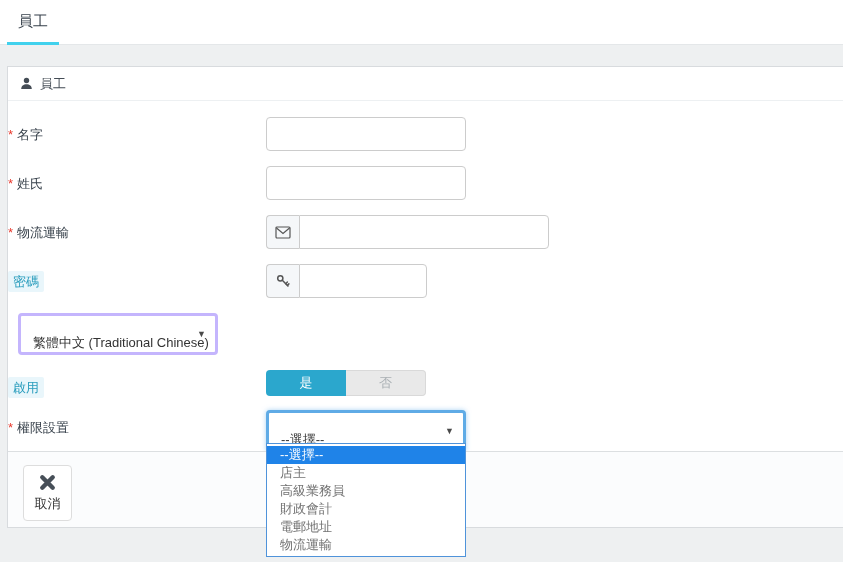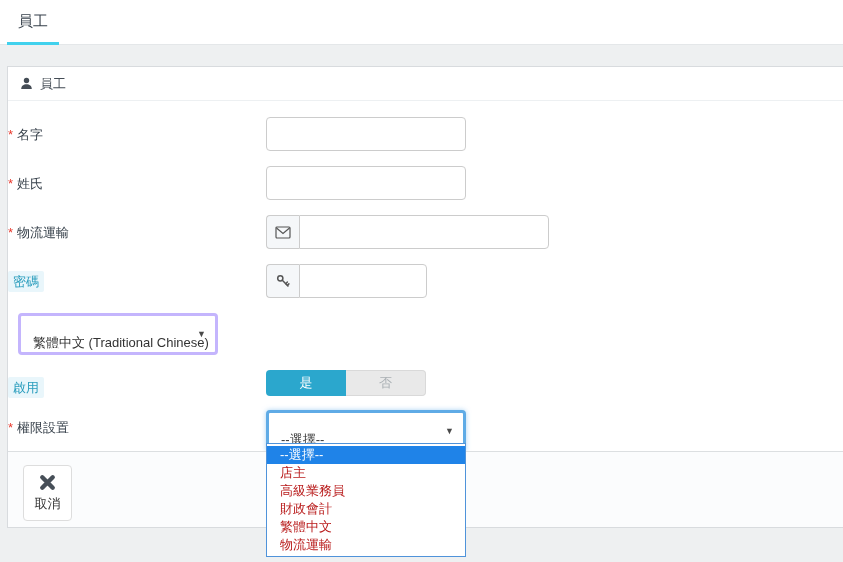--- a/index.html
+++ b/index.html
@@ -95,21 +95,21 @@
     background:#e9e9e9; color:#aab0b4;
     border:1px solid #d9d9d9; border-left:none; border-radius:0 4px 4px 0;
   }
   
   .dropdown-list {
     position:absolute; top:33px; left:0; width:200px;
     background:#ffffff; border:1px solid #4f93da;
     padding:2px 0; z-index:30;
   }
   .dropdown-list .opt-item {
-    height:18px; line-height:18px; font-size:13px; color:#b91c1c;
+    height:18px; line-height:18px; font-size:13px; color:#737373;
     padding-left:13px; white-space:nowrap; cursor:pointer;
   }
   .dropdown-list .opt-item.highlight { background:#1f83e8; color:#ffffff; }
   
   .cancel-btn {
     margin:13px 0 0 15px; width:49px; height:56px;
     background:#ffffff; border:1px solid #dddddd; border-radius:4px;
     display:flex; flex-direction:column; align-items:center; justify-content:center;
     gap:3px; cursor:pointer; font-size:13px; color:#333;
   }
@@ -224,21 +224,21 @@
       <div class="col-control">
         <div class="selectbox focused">
           <span class="sel-text">--選擇--</span>
           <span class="caret">▼</span>
         </div>
         <div class="dropdown-list">
           <div class="opt-item highlight">--選擇--</div>
           <div class="opt-item">店主</div>
           <div class="opt-item">高級業務員</div>
           <div class="opt-item">財政會計</div>
-          <div class="opt-item">繁體中文</div>
+          <div class="opt-item">電郵地址</div>
           <div class="opt-item">物流運輸</div>
         </div>
       </div>
     </div>
 
   </div>
 
   <div class="panel-footer">
     <div class="cancel-btn">
       <span class="icon">

